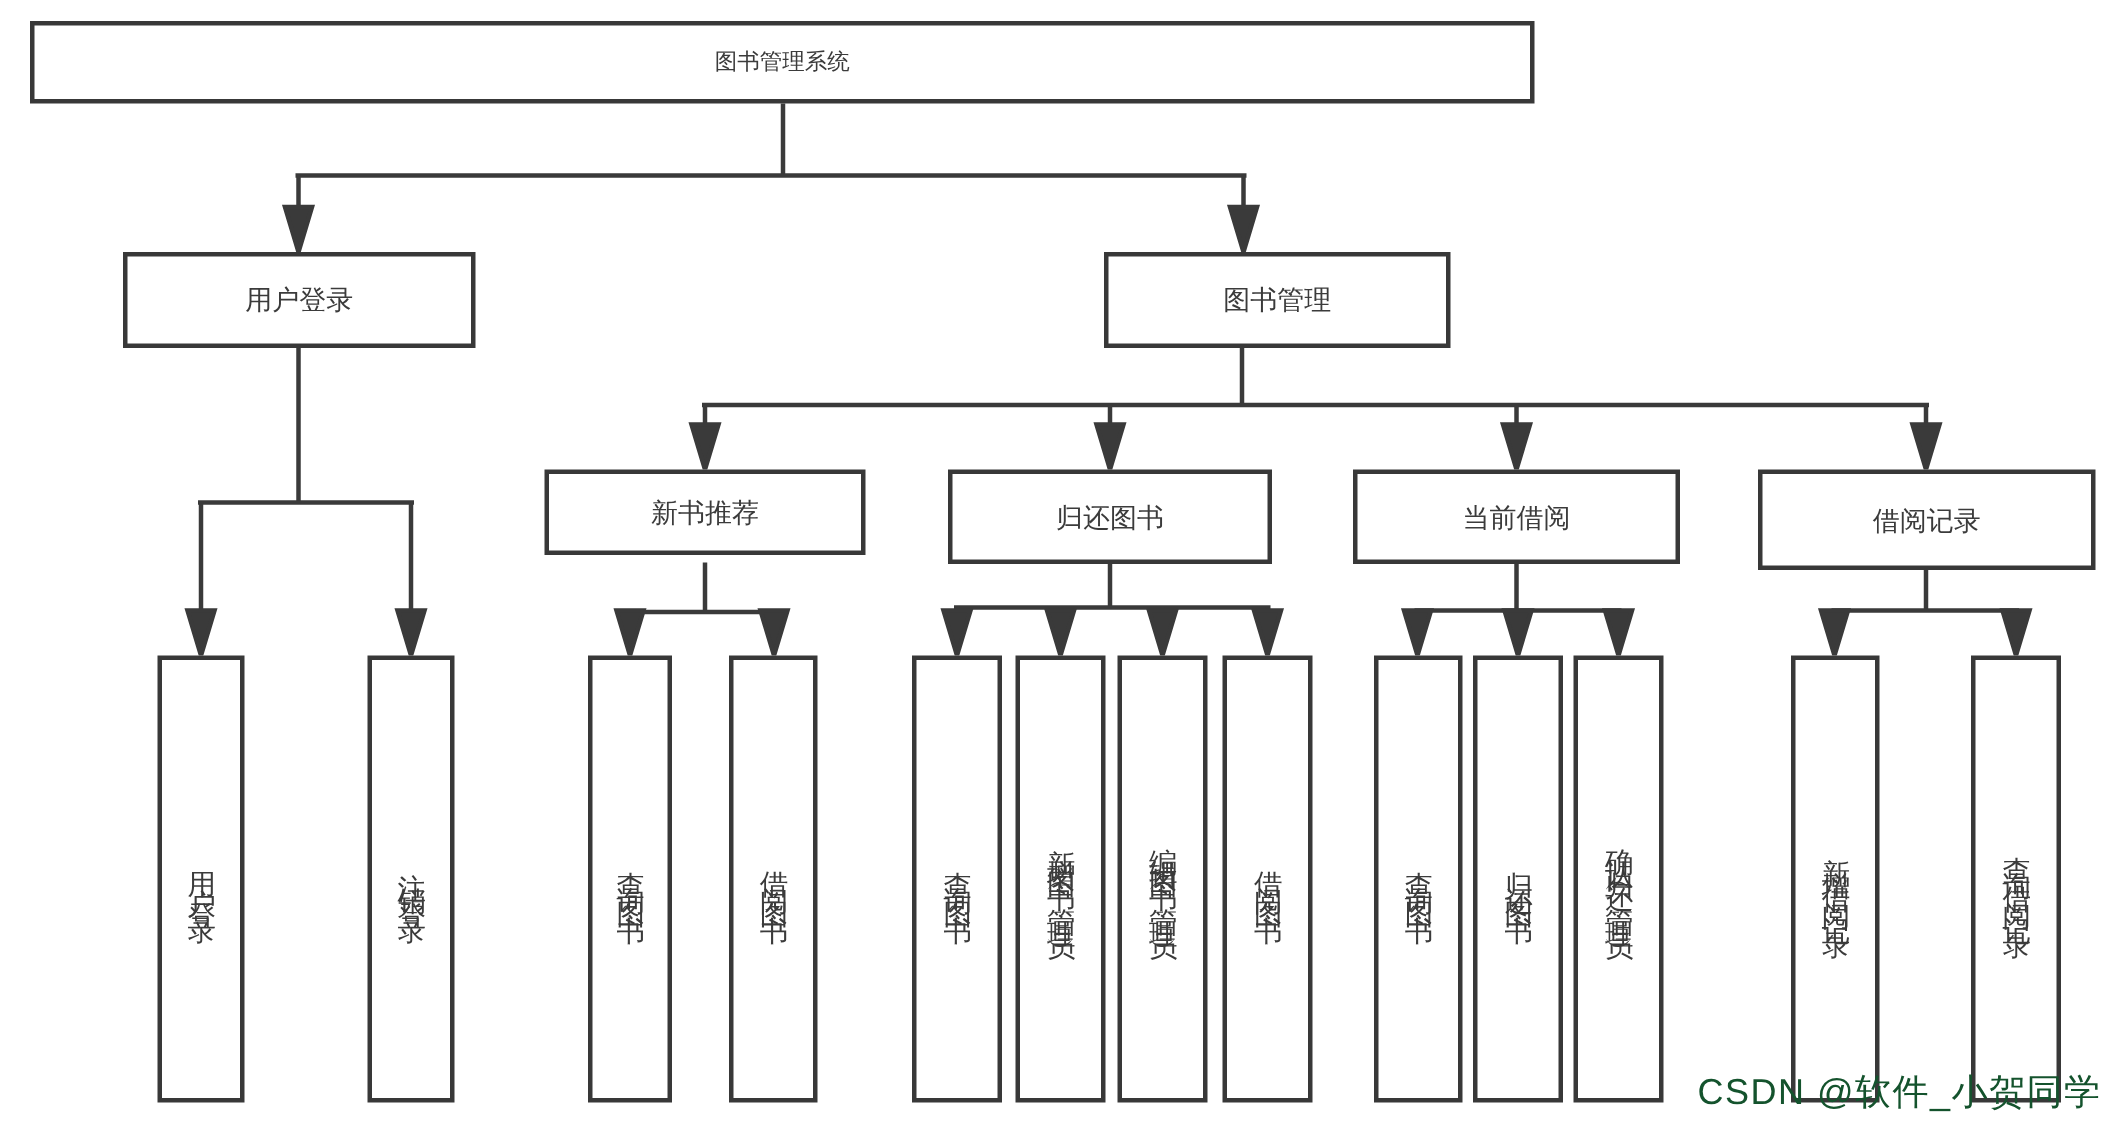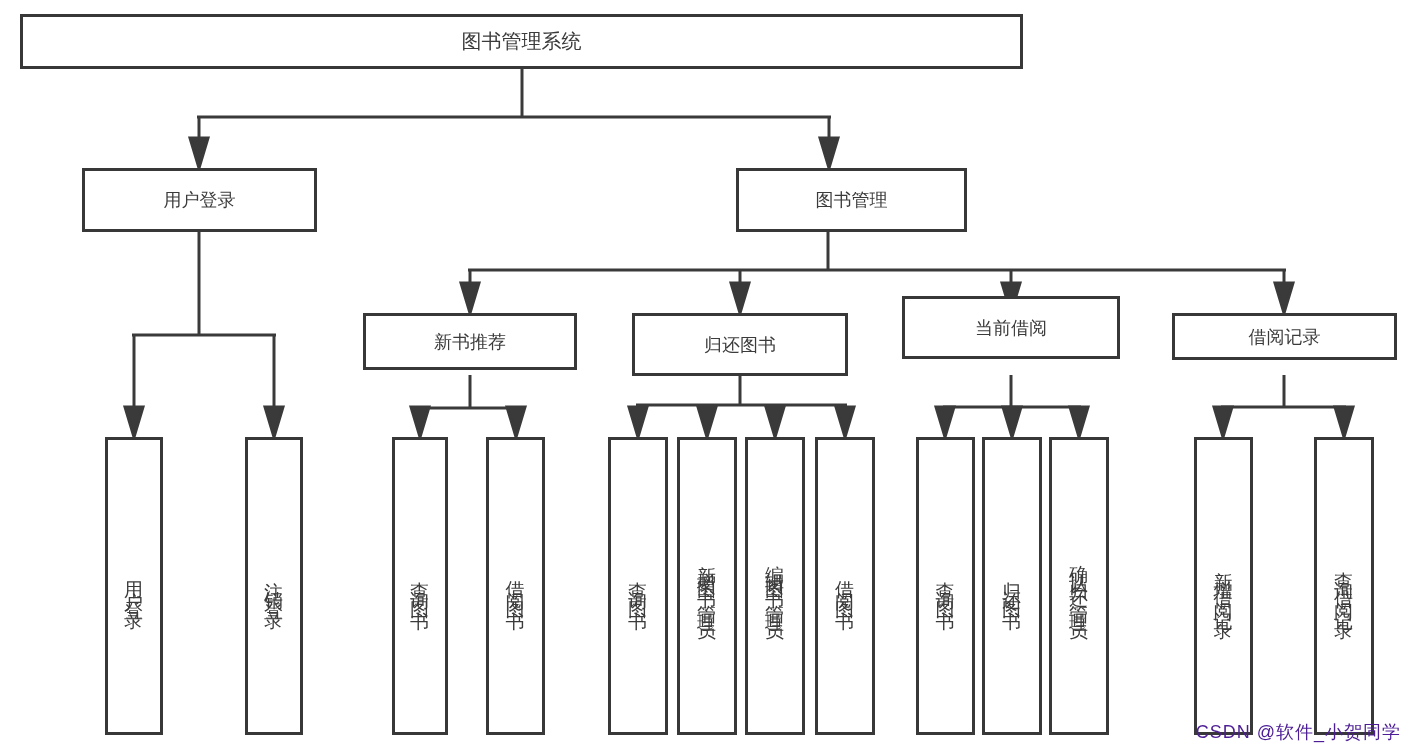--- a/index.html
+++ b/index.html
@@ -27,21 +27,21 @@
   .node {
     position: absolute;
     box-sizing: border-box;
     border: 3px solid #383838;
     background: #ffffff;
     display: flex;
     align-items: center;
     justify-content: center;
     color: #3b3b3b;
   }
-  .node-root { font-size: 20px; }
+  .node-root { font-size: 15px; }
   .node-l2, .node-l3 { font-size: 18px; }
   .leaf {
     position: absolute;
     box-sizing: border-box;
     border: 3px solid #383838;
     background: #ffffff;
     top: 437px;
     height: 298px;
     display: flex;
     align-items: center;
@@ -54,22 +54,22 @@
     font-size: 19px;
     letter-spacing: 10px;
     line-height: 1;
     white-space: nowrap;
   }
   .leaf.long span { letter-spacing: 8px; }
   .watermark {
     position: absolute;
     right: 4px;
     bottom: 3px;
-    font-size: 18px;
-    color: #4c1d95;
+    font-size: 24px;
+    color: #14532d;
     letter-spacing: 1px;
     z-index: 10;
   }
 </style>
 </head>
 <body>
 
 <div id="stage">
 
   <svg id="connectors" viewBox="0 0 1405 747" xmlns="http://www.w3.org/2000/svg">
@@ -146,24 +146,24 @@
   <div class="node node-l2" style="left:736px; top:168px; width:231px; height:64px;">
     <span>图书管理</span>
   </div>
 
   <div class="node node-l3" style="left:363px; top:313px; width:214px; height:57px;">
     <span>新书推荐</span>
   </div>
   <div class="node node-l3" style="left:632px; top:313px; width:216px; height:63px;">
     <span>归还图书</span>
   </div>
-  <div class="node node-l3" style="left:902px; top:296px; width:218px; height:63px;">
+  <div class="node node-l3" style="left:902px; top:313px; width:218px; height:63px;">
     <span>当前借阅</span>
   </div>
-  <div class="node node-l3" style="left:1172px; top:313px; width:225px; height:47px;">
+  <div class="node node-l3" style="left:1172px; top:313px; width:225px; height:67px;">
     <span>借阅记录</span>
   </div>
 
   <div class="leaf" style="left:105px; width:58px;">
     <span>用户登录</span>
   </div>
   <div class="leaf" style="left:245px; width:58px;">
     <span>注销登录</span>
   </div>
 

